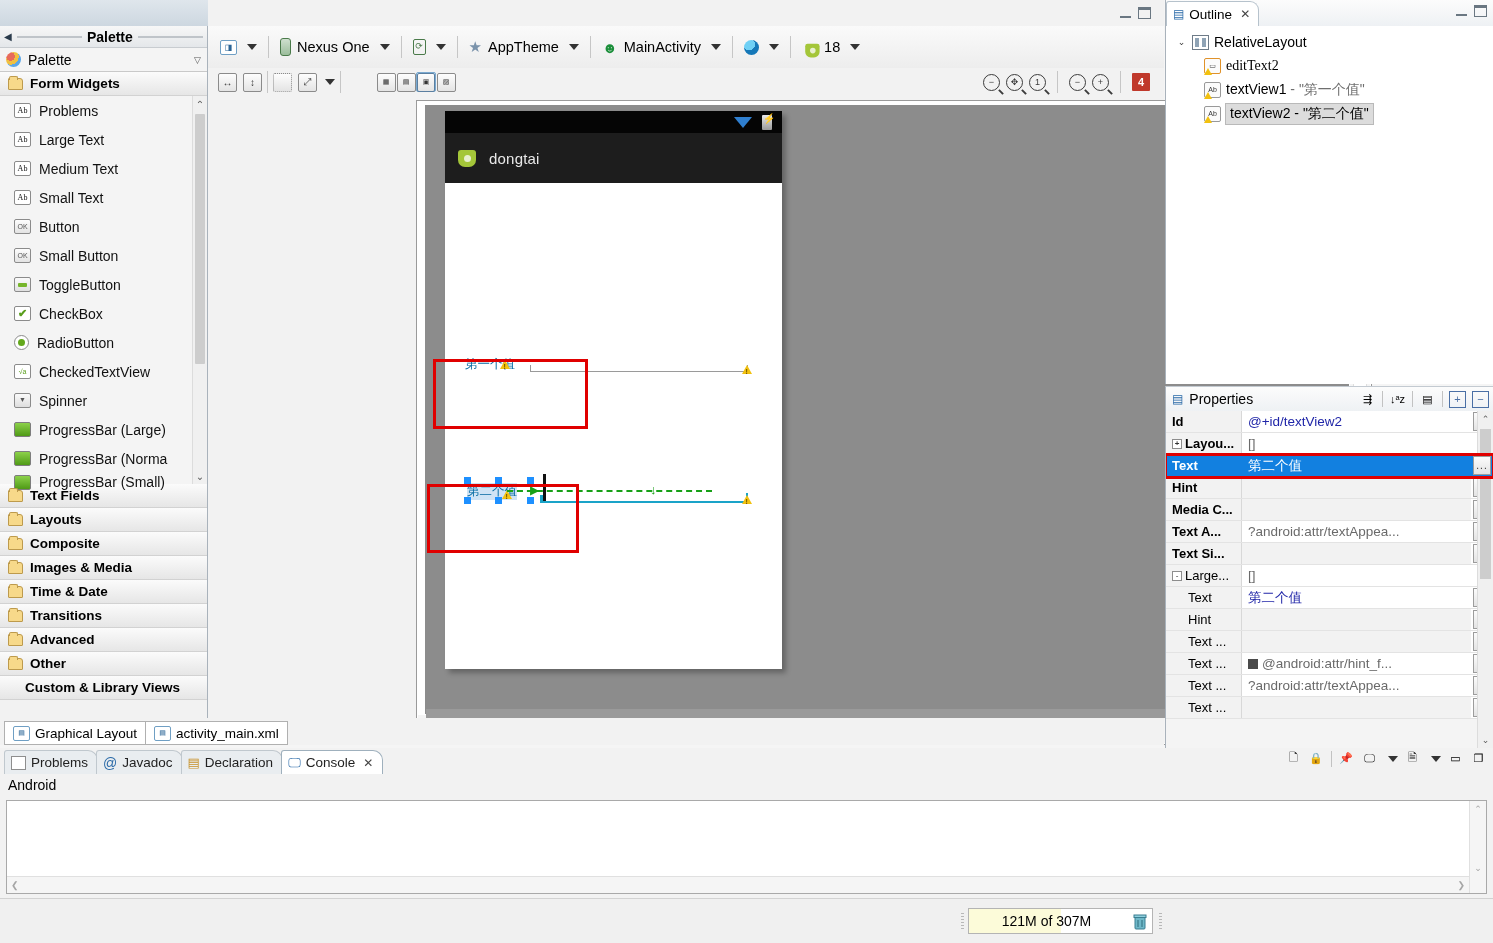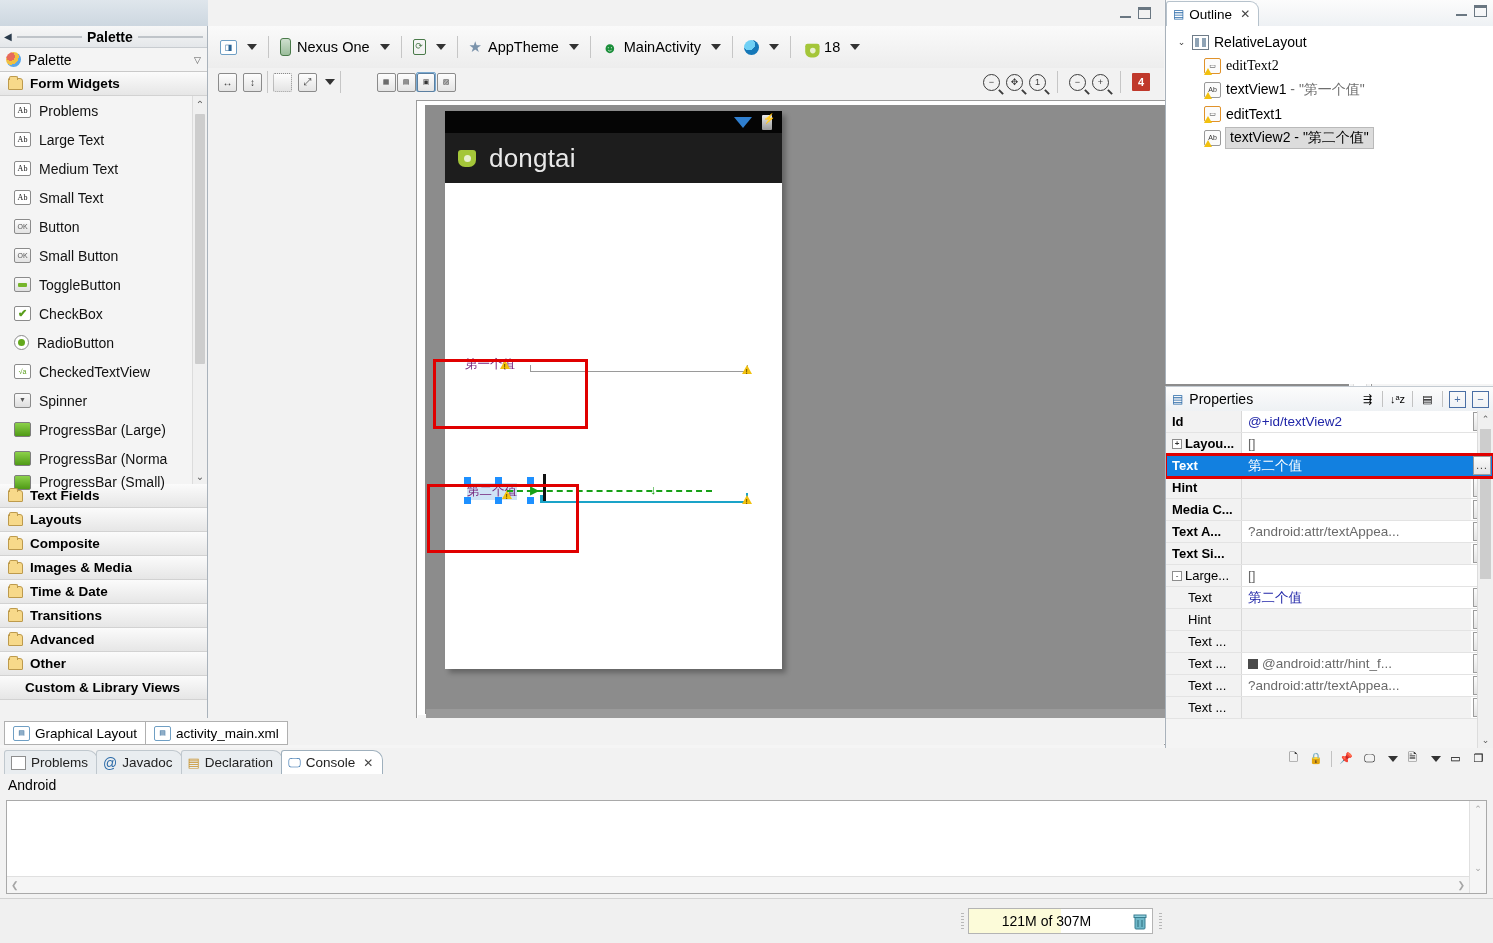--- a/index.html
+++ b/index.html
@@ -158,27 +158,27 @@
     background:linear-gradient(#e8e8e8,#9a9a9a); border-radius:1px; }
   .bat::after{content:"⚡";position:absolute;left:1px;top:-2px;font-size:10px;color:#444;}
   .action-bar { height:50px; background:#1d1d1d; display:flex; align-items:center; gap:11px; padding-left:11px;}
   .droid {
     width:22px;height:24px;position:relative;
   }
   .droid::before{content:"";position:absolute;left:2px;top:4px;width:18px;height:17px;
     background:#a4c639;border-radius:3px 3px 7px 7px;}
   .droid::after{content:"";position:absolute;left:8px;top:9px;width:7px;height:7px;
     background:#e8f0d0;border-radius:50%;}
-  .app-title { color:#e8e8e8; font-size:26px; font-weight:300; letter-spacing:0.2px;}
+  .app-title { color:#e8e8e8; font-size:15px; font-weight:300; letter-spacing:0.2px;}
   .dev-body { position:absolute; left:0; right:0; top:72px; bottom:0; background:#fff; }
 
   .sel-red {
     position:absolute; border:3px solid #e00000;
   }
-  .cn-text { position:absolute; font-size:12.5px; color:#701a75; white-space:nowrap; }
+  .cn-text { position:absolute; font-size:12.5px; color:#0369a1; white-space:nowrap; }
   .warn-tri {
     position:absolute; width:0;height:0;border-left:5px solid transparent;
     border-right:5px solid transparent;border-bottom:9px solid #f2c10f;
   }
   .warn-tri::after{content:"!";position:absolute;left:-1.5px;top:3px;font-size:7px;color:#6b4e00;font-weight:bold;}
   .hline { position:absolute; height:1px; background:#9a9a9a; }
   .vline { position:absolute; width:1px; background:#9a9a9a; }
   .handle { position:absolute; width:7px;height:7px;background:#1e90ff; }
   .cyan-line { position:absolute; background:#1aa3c8; }
   .dash-green {
@@ -658,24 +658,20 @@
       <div class="tree-row" style="padding-left:32px;font-family:Liberation Serif, serif;">
         <span class="tw et">▭<span class="tw-warn"></span></span>
         <span class="lbl-wrap"><span>editText2</span></span>
       </div>
       <div class="tree-row" style="padding-left:32px;">
         <span class="tw">Ab<span class="tw-warn"></span></span>
         <span class="lbl-wrap">
           <span>textView1</span><span class="muted"> - "第一个值"</span>
         </span>
       </div>
-      <div class="tree-row" style="padding-left:32px;">
-        <span class="tw et">▭<span class="tw-warn"></span></span>
-        <span class="lbl-wrap"><span>editText1</span></span>
-      </div>
       <div class="tree-row sel-bg" style="padding-left:32px;">
         <span class="tw">Ab<span class="tw-warn"></span></span>
         <span class="lbl-wrap" style="outline:1px solid #b9b9b9;">
           <span>textView2</span><span> - "第二个值"</span>
         </span>
       </div>
     </div>
   </div>
 
   <div id="props-panel">

